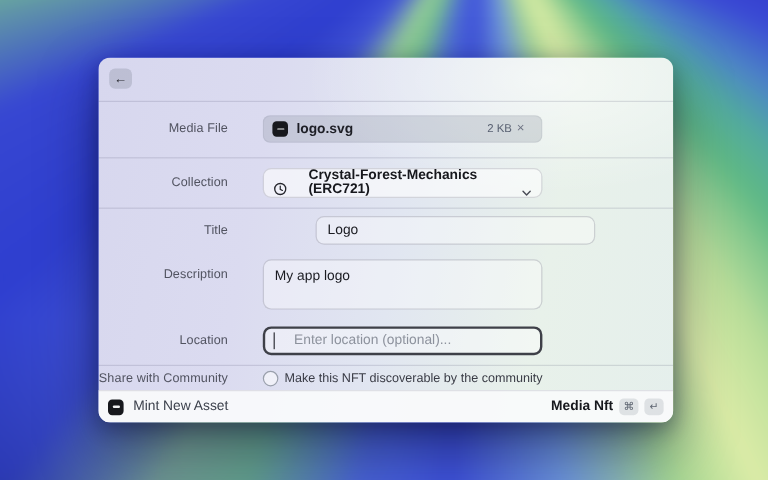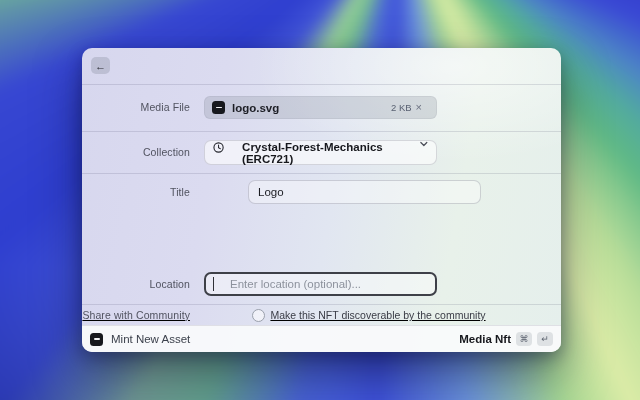--- a/index.html
+++ b/index.html
@@ -43,43 +43,43 @@
     box-shadow:0 22px 46px rgba(8,10,50,.5),0 5px 16px rgba(8,10,50,.32);}
   .divider{position:absolute;left:0;right:0;height:1px;background:rgba(50,50,85,.14);}
   .d-header{top:36px;} .d-media{top:83px;} .d-coll{top:125px;} .d-share{top:256px;}
   
   .back-btn{position:absolute;left:9px;top:9px;width:19px;height:17px;border-radius:5px;
     background:rgba(120,125,145,.28);display:flex;align-items:center;justify-content:center;
     color:#26272e;font-size:11px;font-weight:700;cursor:pointer;}
   
   .row{position:absolute;left:0;width:100%;display:flex;align-items:center;}
   .lbl{width:108px;flex:0 0 108px;text-align:right;font-size:10.5px;color:#515360;
-       letter-spacing:.1px;margin-right:14px;line-height:13px;}
+       letter-spacing:.1px;margin-right:29px;line-height:13px;}
   .field-col{width:233px;flex:0 0 233px;}
   .row-media{top:36px;height:47px;}
   .row-coll{top:83px;height:42px;}
   .row-title{top:130px;height:28px;}
   .row-desc{top:168px;height:42px;align-items:flex-start;}
   .row-desc .lbl{padding-top:7px;}
   .row-loc{top:224px;height:24px;}
-  .row-share{top:256px;height:22px;text-decoration:underline;}
+  .row-share{top:256px;height:22px;}
   
   .chip{height:23px;border-radius:6px;background:rgba(125,133,148,.24);
     border:1px solid rgba(40,40,70,.06);display:flex;align-items:center;
     padding:0 14px 0 7px;}
   .sq-icon{width:13px;height:13px;border-radius:3.5px;background:#17181d;
     display:flex;align-items:center;justify-content:center;flex:0 0 13px;}
   .sq-icon i{display:block;width:6px;height:1.6px;background:#f2f2f4;border-radius:1px;}
   .chip .fname{font-size:11.5px;font-weight:700;color:#1d1e25;margin-left:7px;flex:1 1 auto;}
   .chip .fsize{font-size:9.5px;color:#596172;margin-right:4px;}
   .chip .fremove{font-size:11px;color:#6d7383;cursor:pointer;line-height:1;}
   
   .select{height:25px;border-radius:7px;background:rgba(255,255,255,.6);
-    border:1px solid rgba(35,35,60,.16);display:flex;align-items:flex-start;
-    padding:0 8px 0 8px;cursor:pointer;gap:12px;}
+    border:1px solid rgba(35,35,60,.16);display:flex;align-items:flex-end;
+    padding:16px 8px 0 8px;cursor:pointer;gap:12px;}
   .select .sel-text{font-size:11.5px;font-weight:600;color:#17181d;margin-left:6px;flex:1 1 auto;}
   .icon-svg{display:block;}
   
   .tinput{width:100%;height:24px;border-radius:7px;background:rgba(255,255,255,.38);
     border:1px solid rgba(35,35,60,.18);padding:0 9px;font-size:11.5px;color:#1b1c22;
     font-family:"Liberation Sans", sans-serif;outline:none;margin-left:44px;}
   .tarea{width:100%;height:42px;border-radius:7px;background:rgba(255,255,255,.38);
     border:1px solid rgba(35,35,60,.18);padding:6px 9px;font-size:11.5px;color:#1b1c22;
     font-family:"Liberation Sans", sans-serif;outline:none;resize:none;line-height:14px;}
   .loc-wrap{position:relative;width:233px;height:24px;}
@@ -147,35 +147,41 @@
     </div>
     <div class="divider d-coll"></div>
 
     <div class="row row-title">
       <div class="lbl">Title</div>
       <div class="field-col">
         <input class="tinput" type="text" value="Logo" style="">
       </div>
     </div>
 
+    <div class="row row-desc">
+      <div class="lbl">Description</div>
+      <div class="field-col">
+        <textarea class="tarea" style="">My app logo</textarea>
+      </div>
+    </div>
 
     <div class="row row-loc">
       <div class="lbl">Location</div>
       <div class="field-col">
         <div class="loc-wrap">
           <input class="loc-input" type="text" placeholder="Enter location (optional)..." style="">
           <span class="caret"></span>
         </div>
       </div>
     </div>
     <div class="divider d-share"></div>
 
     <div class="row row-share">
       <div class="lbl">Share with Community</div>
-      <div class="field-col" style="display:flex;align-items:center;width:330px;flex:0 0 330px;justify-content:center;">
+      <div class="field-col" style="display:flex;align-items:center;width:330px;flex:0 0 330px;">
         <span class="cbox"></span>
         <span class="share-text">Make this NFT discoverable by the community</span>
       </div>
     </div>
 
     <div class="footer">
       <span class="sq-icon">
           <i></i>
         </span>
       <span class="app-name">Mint New Asset</span>

